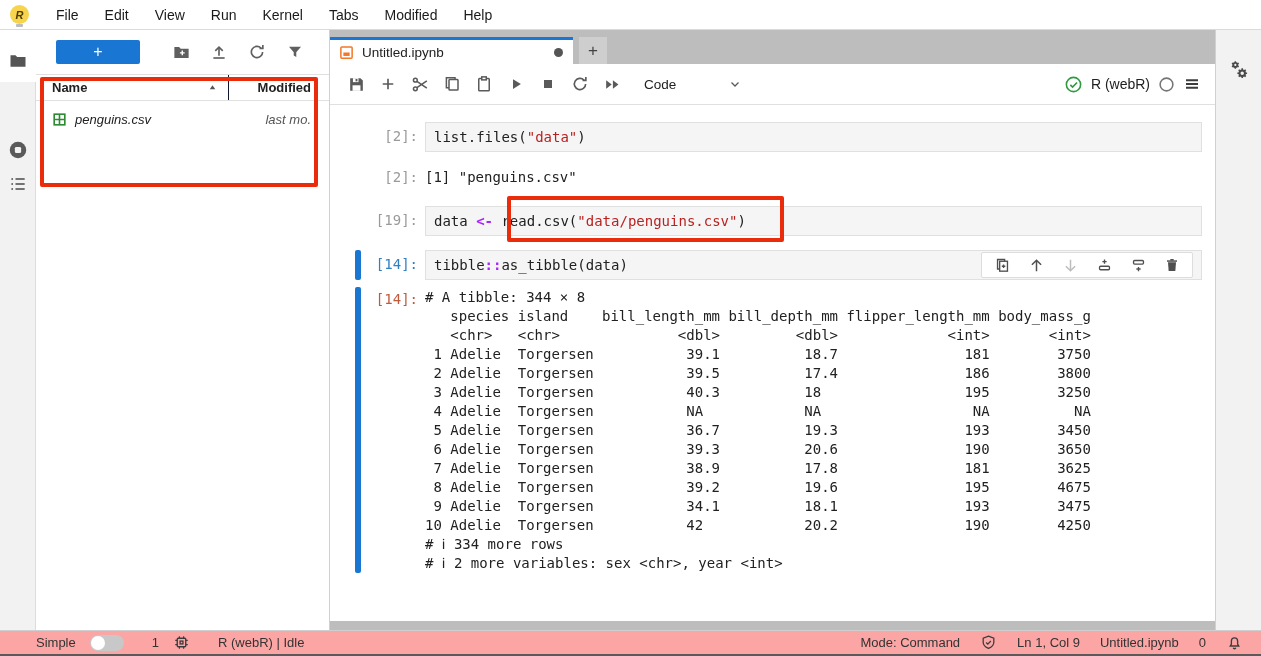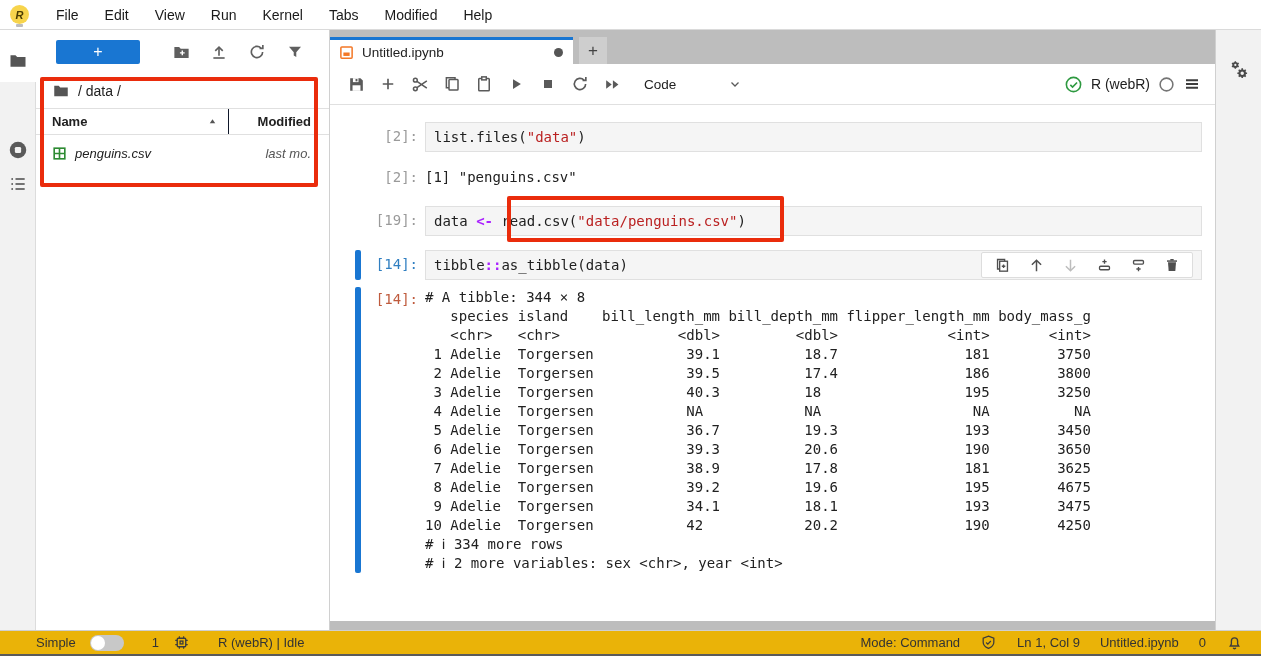--- a/index.html
+++ b/index.html
@@ -70,21 +70,21 @@
   #cell-toolbar { position:absolute; right:8px; top:1px; height:26px; display:flex; align-items:center; gap:17px;
                   background:#fff; border:1px solid #ddd; border-radius:2px; padding:0 12px; }
   #cell-toolbar .ct-btn { color:#4f4f4f; display:flex; }
   #cell-toolbar .ct-btn.disabled { color:#bdbdbd; }
 
   
   #rightstrip { position:absolute; left:1215px; top:30px; width:46px; height:600px; background:#f2f2f2; border-left:1px solid #d0d0d0; }
   #rightstrip .side-btn { left:5px; top:22px; }
 
   
-  #statusbar { position:absolute; left:0; top:630px; width:1261px; height:26px; background:#eab308; border-top:1px solid #cfcfcf;
+  #statusbar { position:absolute; left:0; top:630px; width:1261px; height:26px; background:#fca5a5; border-top:1px solid #cfcfcf;
                border-bottom:2px solid #5a5a5a; display:flex; align-items:center; font-size:13px; color:#333;
                padding:0 18px 0 36px; }
   #sb-left { display:flex; align-items:center; gap:14px; }
   #sb-right { margin-left:auto; display:flex; align-items:center; gap:20px; }
   #toggle { width:34px; height:16px; border-radius:8px; background:#c8c8c8; position:relative; }
   #toggle .knob { position:absolute; left:1px; top:1px; width:14px; height:14px; border-radius:50%; background:#fff; }
 
   
   .anno { position:absolute; border:4px solid #ea2c0c; border-radius:2px; z-index:9; pointer-events:none; }
   #anno1 { left:40px; top:77px; width:278px; height:110px; }
@@ -152,26 +152,20 @@
       <svg width="18" height="18" viewBox="0 0 24 24" fill="none" stroke="#5f5f5f" stroke-width="2.2">
           <path d="M19.5 12a7.5 7.5 0 1 1-2.2-5.3"></path>
           <path d="M19.8 2.8v4.4h-4.4"></path>
         </svg>
     </div>
     <div class="fb-tool">
       <svg width="18" height="18" viewBox="0 0 24 24">
           <path d="M4 5h16l-6.3 7.3v6.2l-3.4-2v-4.2z" fill="#5f5f5f"></path>
         </svg>
     </div>
-  </div>
-  <div id="fb-breadcrumb">
-    <svg width="18" height="18" viewBox="0 0 24 24">
-        <path d="M3 5h6l2 2.2h10V19H3z" fill="#555"></path>
-      </svg>
-    <span>/ data /</span>
   </div>
   <div id="fb-headers">
     <div class="name-col">
       <span>Name</span>
       <svg width="11" height="11" viewBox="0 0 24 24" style="margin-left:auto;margin-right:10px;">
           <path d="M12 7l6 9H6z" fill="#555"></path>
         </svg>
     </div>
     <div class="mod-col">
       <span>Modified</span>

